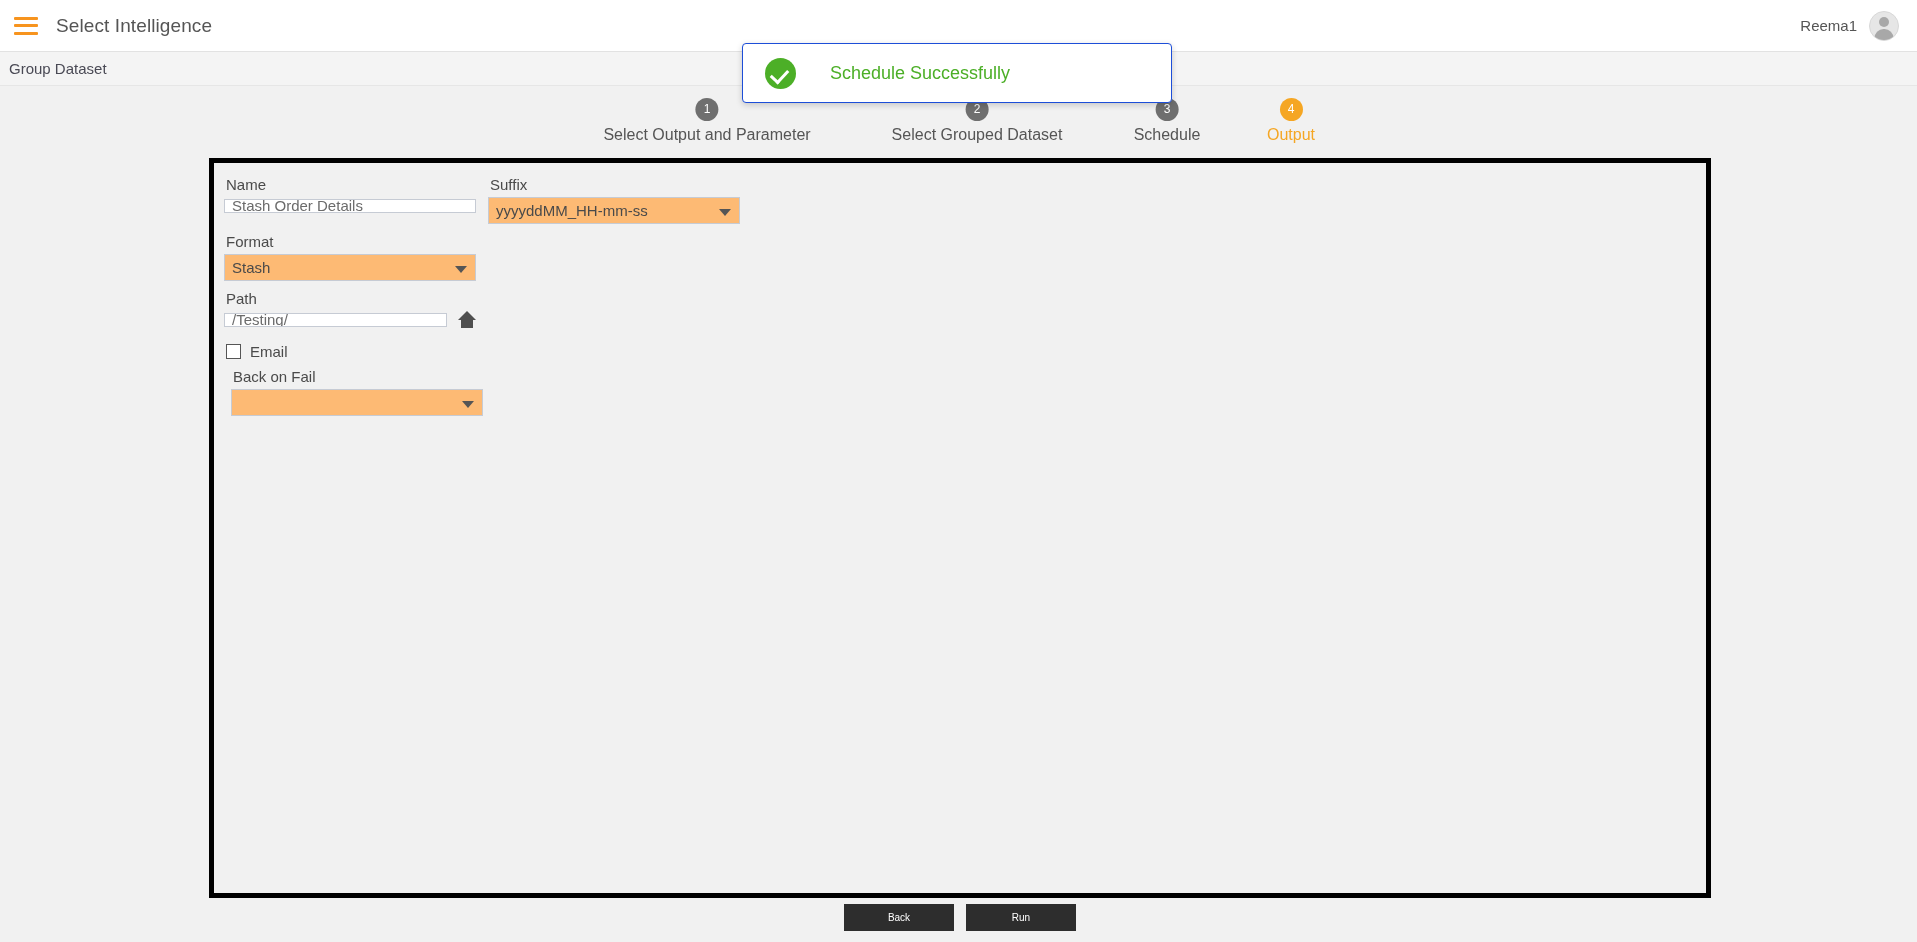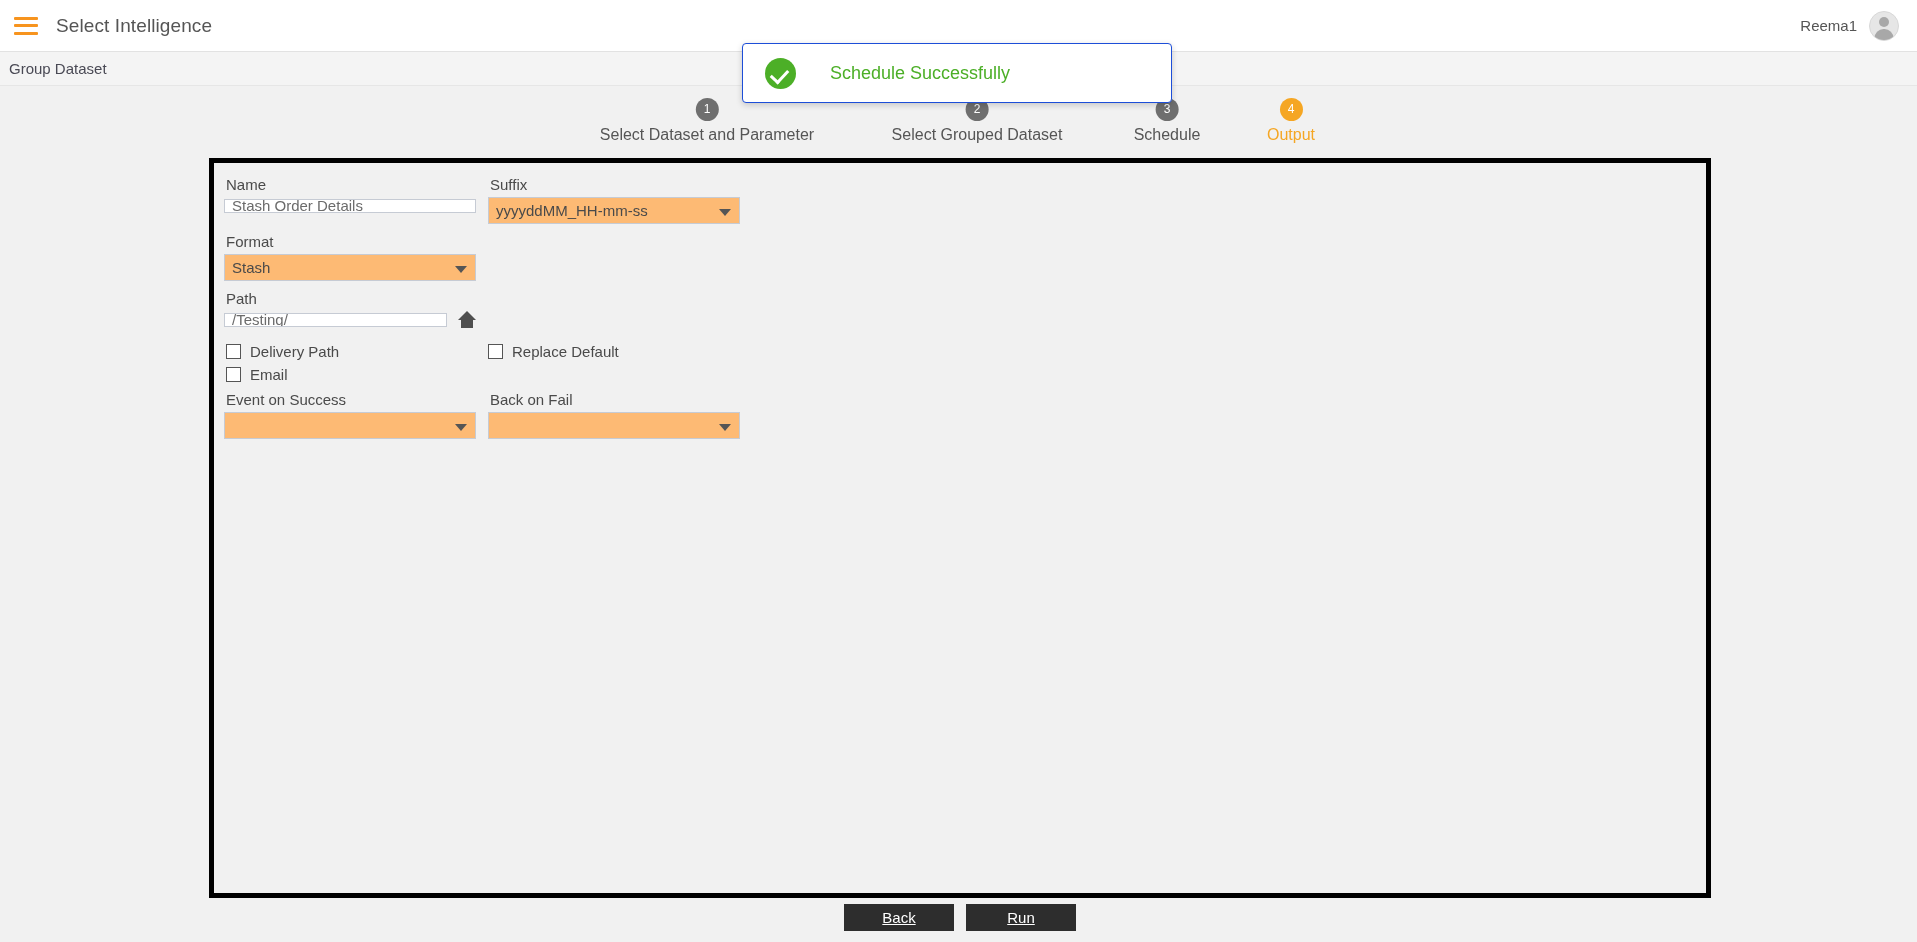--- a/index.html
+++ b/index.html
@@ -224,23 +224,22 @@
     left: 209px; top: 904px;
     width: 1502px;
     display: flex; justify-content: center; gap: 12px;
   }
   .btn {
     width: 110px; height: 27px;
     background: #2d2d2d;
     color: #ffffff;
     border: none;
     font-family: "Liberation Sans", sans-serif;
-    font-size: 15px;
-    cursor: pointer;
-    text-decoration: underline;
+    font-size: 10px;
+    cursor: pointer;
   }
 </style>
 </head>
 <body>
 
 <div class="topbar">
   <div class="hamburger">
     <span></span>
     <span></span>
     <span></span>
@@ -257,21 +256,21 @@
 </div>
 
 <div class="toast">
   <div class="toast-icon"></div>
   <div class="toast-text">Schedule Successfully</div>
 </div>
 
 <div class="steps">
   <div class="step" style="left:707px">
     <div class="step-circle">1</div>
-    <div class="step-label">Select Dataset and Parameter</div>
+    <div class="step-label">Select Output and Parameter</div>
   </div>
   <div class="step" style="left:977px">
     <div class="step-circle">2</div>
     <div class="step-label">Select Grouped Dataset</div>
   </div>
   <div class="step" style="left:1167px">
     <div class="step-circle">3</div>
     <div class="step-label">Schedule</div>
   </div>
   <div class="step active" style="left:1291px">
@@ -310,46 +309,29 @@
     <div class="row">
       <div class="field col-a">
         <div class="field-label">Path</div>
         <div class="path-row">
           <input class="text-input" type="text" value="/Testing/" style="">
           <div class="home-icon"></div>
         </div>
       </div>
     </div>
 
-    <div class="check-row">
-      <div class="check-item check-col-a">
-        <div class="checkbox"></div>
-        <div class="check-label">Delivery Path</div>
-      </div>
-      <div class="check-item check-col-b">
-        <div class="checkbox"></div>
-        <div class="check-label">Replace Default</div>
-      </div>
-    </div>
 
     <div class="check-row">
       <div class="check-item check-col-a">
         <div class="checkbox"></div>
         <div class="check-label">Email</div>
       </div>
     </div>
 
     <div class="row" style="margin-top:8px">
-      <div class="field col-a">
-        <div class="field-label">Event on Success</div>
-        <div class="select-box">
-          <span></span>
-          <span class="caret"></span>
-        </div>
-      </div>
       <div class="field col-b">
         <div class="field-label">Back on Fail</div>
         <div class="select-box">
           <span></span>
           <span class="caret"></span>
         </div>
       </div>
     </div>
 
   </div>

